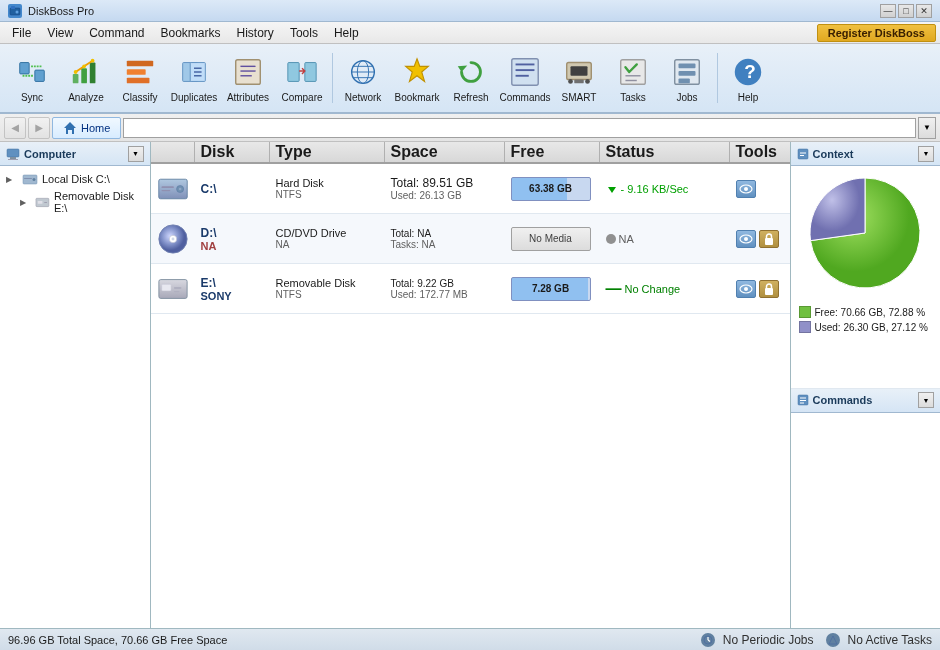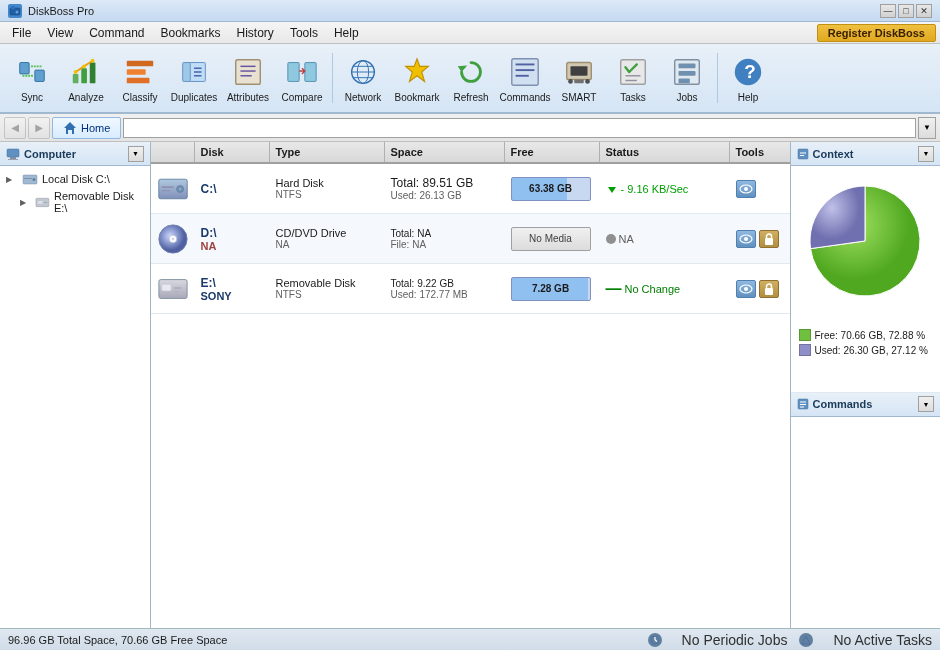--- a/index.html
+++ b/index.html
@@ -42,21 +42,21 @@
     .panel-dropdown-btn { width: 16px; height: 16px; background: linear-gradient(to bottom, #f0f0f0, #dcdcdc); border: 1px solid #a0a0a0; cursor: pointer; display: flex; align-items: center; justify-content: center; font-size: 7px; }
     #tree-area { flex: 1; overflow-y: auto; padding: 4px; }
     .tree-item { display: flex; align-items: center; gap: 4px; padding: 2px 2px; cursor: pointer; border-radius: 2px; }
     .tree-expand { width: 12px; font-size: 8px; color: #606060; cursor: pointer; }
     .tree-label { font-size: 11px; color: #1a1a1a; }
     .tree-child { margin-left: 14px; }
 
     
     #center-panel { flex: 1; background: white; display: flex; flex-direction: column; }
     #table-header { display: flex; background: linear-gradient(to bottom, #e8e8e8, #d8d8d8); border-bottom: 2px solid #a0a0a0; height: 22px; align-items: center; }
-    .th-cell { font-size: 11px; font-weight: bold; color: #1a1a1a; padding: 0 6px; border-right: 1px solid #b0b0b0; display: flex; align-items: center; height: 100%; }
+    .th-cell { font-size: 16px; font-weight: bold; color: #1a1a1a; padding: 0 6px; border-right: 1px solid #b0b0b0; display: flex; align-items: center; height: 100%; }
     #disk-rows { flex: 1; overflow-y: auto; }
     .disk-row { display: flex; align-items: center; border-bottom: 1px solid #e0e8f0; height: 50px; }
     .disk-cell { padding: 0 6px; display: flex; align-items: center; }
 
     
     .free-bar-container { width: 80px; height: 24px; background: #c8d8f0; border: 1px solid #8090c0; border-radius: 2px; display: flex; align-items: center; justify-content: center; cursor: pointer; }
     .free-bar-label { font-size: 10px; font-weight: bold; color: #1a1a1a; }
     .no-media-btn { width: 80px; height: 24px; background: linear-gradient(to bottom, #f0f0f0, #dcdcdc); border: 1px solid #a0a0a0; display: flex; align-items: center; justify-content: center; font-size: 10px; color: #404040; border-radius: 2px; }
 
     
@@ -66,37 +66,37 @@
     .status-dot-gray { width: 10px; height: 10px; border-radius: 50%; background: #909090; }
 
     
     .tool-eye { width: 20px; height: 18px; background: linear-gradient(to bottom, #90b8e0, #6090c0); border: 1px solid #5080b0; border-radius: 2px; display: flex; align-items: center; justify-content: center; cursor: pointer; font-size: 10px; color: white; }
     .tool-lock { width: 20px; height: 18px; background: linear-gradient(to bottom, #d0b060, #b09040); border: 1px solid #907030; border-radius: 2px; display: flex; align-items: center; justify-content: center; cursor: pointer; font-size: 10px; color: white; }
 
     
     #right-panel { width: 178px; border-left: 1px solid #a0b8c0; background: white; display: flex; flex-direction: column; }
     #context-header { background: linear-gradient(to bottom, #e8f0f8, #d5e5f5); height: 24px; display: flex; align-items: center; justify-content: space-between; padding: 0 6px; border-bottom: 1px solid #a0b8d0; }
     #context-header span { font-size: 11px; font-weight: bold; color: #1a3a5a; }
-    #chart-area { flex: 1; display: flex; flex-direction: column; align-items: center; padding: 10px 8px 4px; border-bottom: 1px solid #e0e8f0; gap: 15px; }
+    #chart-area { flex: 1; display: flex; flex-direction: column; align-items: center; padding: 2px 8px 4px; border-bottom: 1px solid #e0e8f0; }
     #commands-header { background: linear-gradient(to bottom, #e8f0f8, #d5e5f5); height: 24px; display: flex; align-items: center; justify-content: space-between; padding: 0 6px; border-bottom: 1px solid #a0b8d0; }
     #commands-header span { font-size: 11px; font-weight: bold; color: #1a3a5a; }
     #commands-area { flex: 1; }
 
     
     #pie-chart { width: 130px; height: 130px; }
     .legend { width: 100%; margin-top: 8px; }
     .legend-item { display: flex; align-items: center; gap: 4px; margin-bottom: 3px; }
     .legend-color { width: 12px; height: 12px; border: 1px solid rgba(0,0,0,0.2); }
     .legend-text { font-size: 10px; color: #1a1a1a; }
 
     
     #status-bar { background: linear-gradient(to bottom, #e0e8f0, #d0dce8); height: 22px; display: flex; align-items: center; padding: 0 8px; border-top: 1px solid #a0b8c0; justify-content: space-between; }
     #status-left { font-size: 11px; color: #1a1a1a; }
     #status-right { display: flex; align-items: center; gap: 12px; }
-    .status-item { display: flex; align-items: center; gap: 20px; font-size: 14px; color: #303030; }
+    .status-item { display: flex; align-items: center; gap: 8px; font-size: 12px; color: #303030; }
     .status-icon { width: 14px; height: 14px; border-radius: 50%; background: #6080a0; display: flex; align-items: center; justify-content: center; color: white; font-size: 8px; }
 
     
     .icon-svg { width: 34px; height: 34px; }
   </style>
 </head>
 <body>
 
 <div id="title-bar">
   <div id="title-bar-left">
@@ -428,21 +428,21 @@
         <div class="disk-cell" style="width:75px;flex-direction:column;align-items:flex-start;">
           <span style="font-size:12px;font-weight:bold;color:#1a3a6a;">D:\</span>
           <span style="font-size:11px;font-weight:bold;color:#a04040;">NA</span>
         </div>
         <div class="disk-cell" style="width:115px;flex-direction:column;align-items:flex-start;">
           <span style="font-size:11px;color:#1a1a1a;">CD/DVD Drive</span>
           <span style="font-size:10px;color:#606060;">NA</span>
         </div>
         <div class="disk-cell" style="width:120px;flex-direction:column;align-items:flex-start;">
           <span style="font-size:10px;color:#1a1a1a;">Total: NA</span>
-          <span style="font-size:10px;color:#606060;">File: NA</span>
+          <span style="font-size:10px;color:#606060;">Tasks: NA</span>
         </div>
         <div class="disk-cell" style="width:95px;">
           <div class="no-media-btn">No Media</div>
         </div>
         <div class="disk-cell" style="width:130px;">
           <span class="status-gray">
             <div class="status-dot-gray"></div>
             NA
           </span>
         </div>

